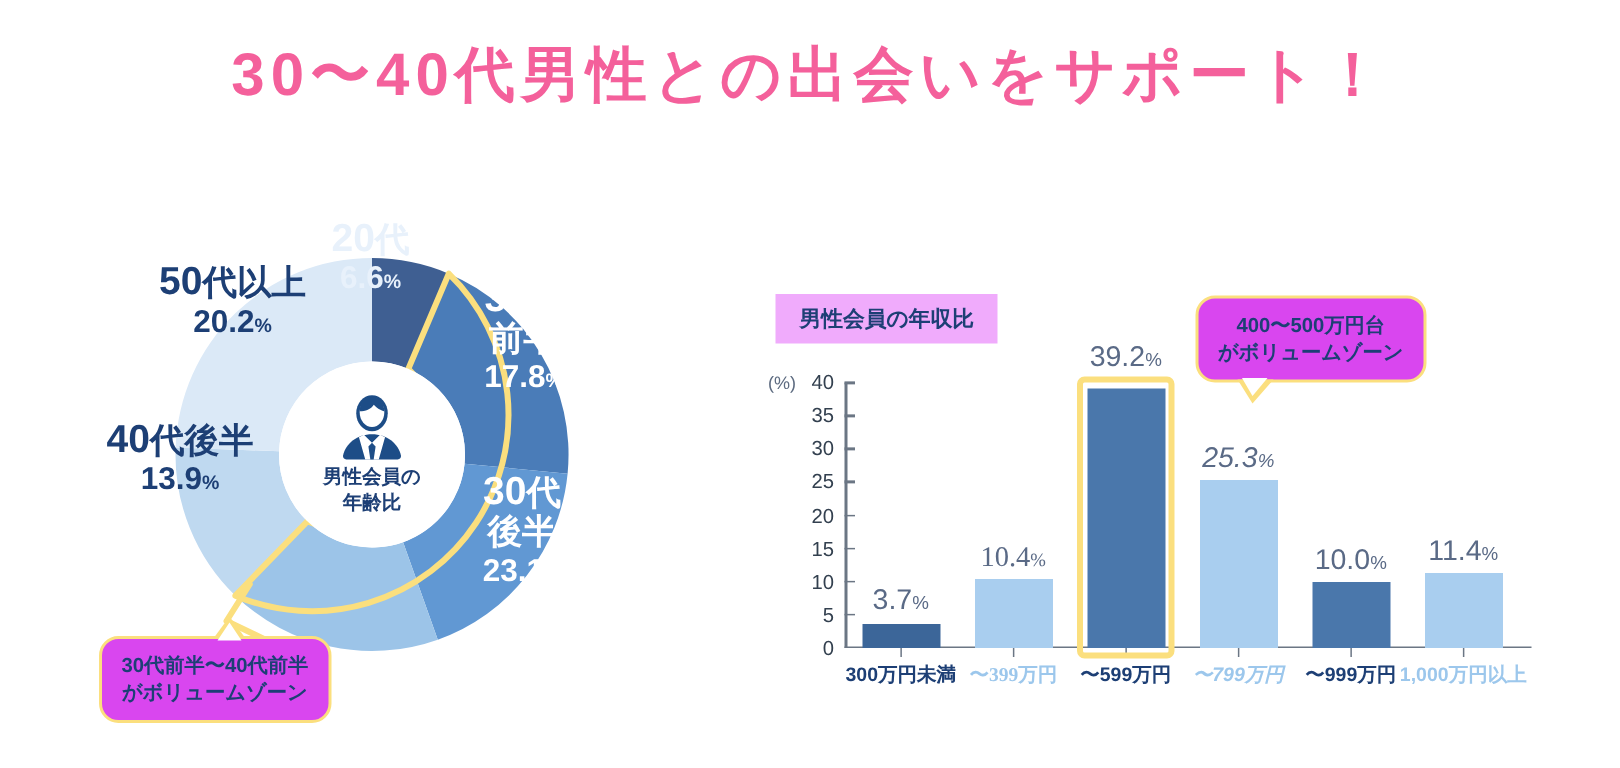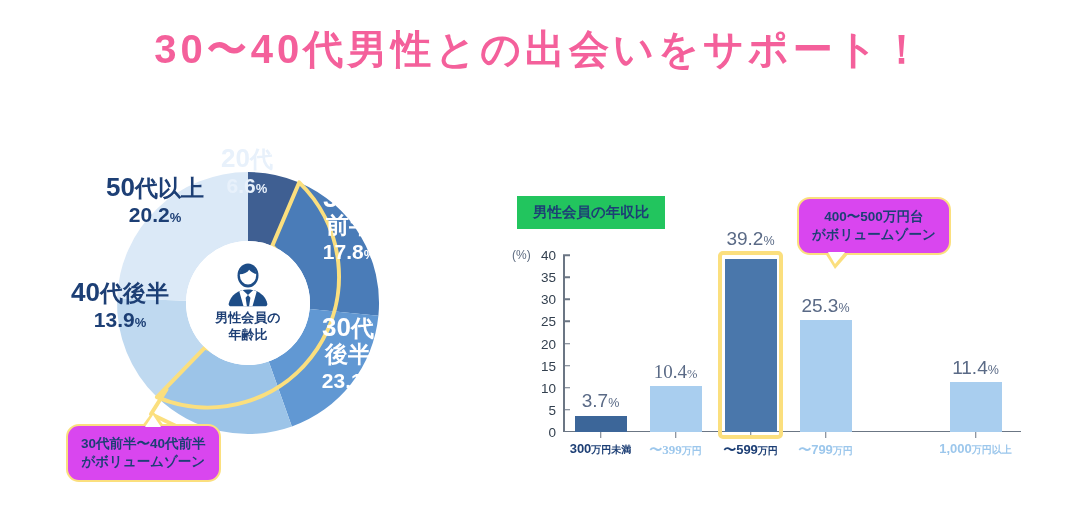--- a/index.html
+++ b/index.html
@@ -157,21 +157,21 @@
     position: absolute;
     left: 508px;
     top: 190px;
     width: 520px;
     height: 280px;
   }
   #bar-title-badge {
     position: absolute;
     left: 9px;
     top: 6px;
-    background: #22c55e;
+    background: #f0abfc;
     color: #1d3f75;
     font-size: 14.5px;
     font-weight: bold;
     padding: 7px 16px;
     white-space: nowrap;
   }
   #plot {
     position: absolute;
     left: 55px;
     top: 65px;
@@ -249,21 +249,21 @@
   .xlabel {
     position: absolute;
     top: 100%;
     margin-top: 9px;
     left: 50%;
     transform: translateX(-50%);
     white-space: nowrap;
     font-size: 13px;
     font-weight: bold;
   }
-  .xlabel .sm { font-size: 10px; }
+  .xlabel .sm { font-size: 13px; }
   .xlabel.navy { color: #1d3f75; }
   .xlabel.sky  { color: #9cc7ec; }
 
   #bar-highlight {
     position: absolute;
     border: 4px solid #fbdf7e;
     border-radius: 5px;
     box-sizing: border-box;
     pointer-events: none;
   }
@@ -399,27 +399,33 @@
       <div class="xlabel sky"><span>〜399</span><span class="sm">万円</span></div>
     </div>
 
     <div class="bar-slot" style="left:150px; width:75px;">
       <div class="bar dark" style="height:173.5px;"></div>
       <div class="bar-value" style="bottom:182px;"><span>39.2</span><span class="unit">%</span></div>
       <div class="xtick-mark"></div>
       <div class="xlabel navy"><span>〜599</span><span class="sm">万円</span></div>
     </div>
 
-    <div class="bar-slot" style="left:225px; width:75px;">
+    <div class="bar-slot" style="left:225px; width:75px;font-style:italic;">
       <div class="bar light" style="height:112.0px;"></div>
       <div class="bar-value" style="bottom:115px;"><span>25.3</span><span class="unit">%</span></div>
       <div class="xtick-mark"></div>
       <div class="xlabel sky"><span>〜799</span><span class="sm">万円</span></div>
     </div>
 
+    <div class="bar-slot" style="left:300px; width:75px;">
+      <div class="bar dark" style="height:44.3px;"></div>
+      <div class="bar-value" style="bottom:47px;"><span>10.0</span><span class="unit">%</span></div>
+      <div class="xtick-mark"></div>
+      <div class="xlabel navy"><span>〜999</span><span class="sm">万円</span></div>
+    </div>
 
     <div class="bar-slot" style="left:375px; width:75px;">
       <div class="bar light" style="height:50.5px;"></div>
       <div class="bar-value" style="bottom:53px;"><span>11.4</span><span class="unit">%</span></div>
       <div class="xtick-mark"></div>
       <div class="xlabel sky"><span>1,000</span><span class="sm">万円以上</span></div>
     </div>
 
     <div id="bar-highlight" style="left:155px; top:-4px; width:65px; height:188px;"></div>
   </div>

